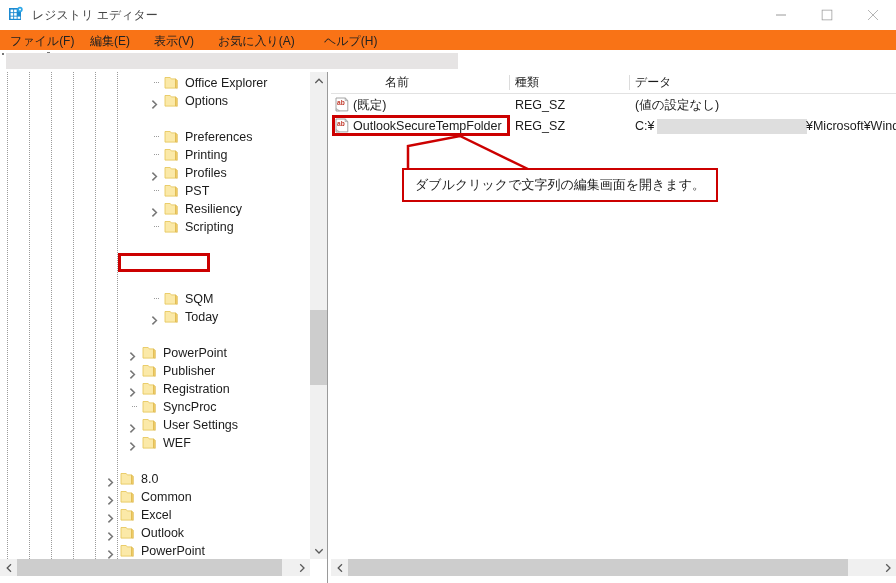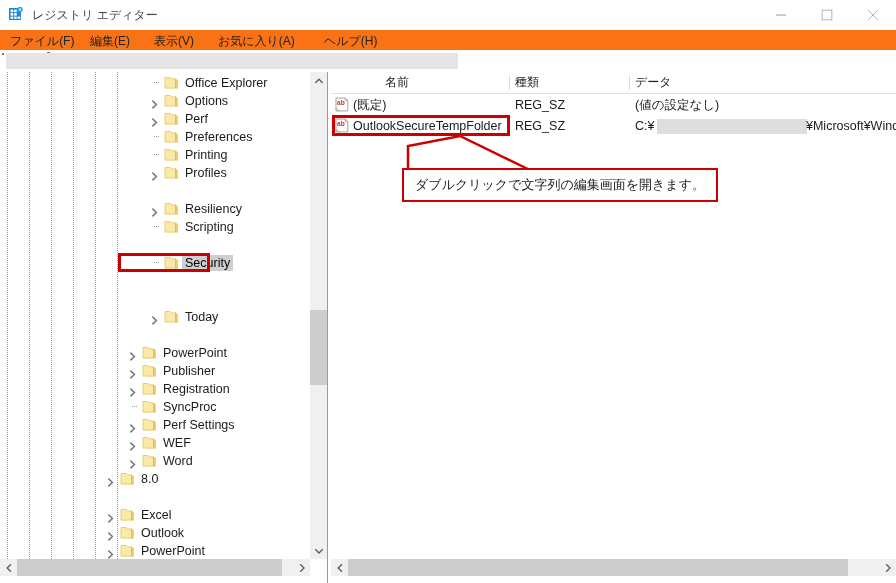--- a/index.html
+++ b/index.html
@@ -260,30 +260,20 @@
         <div class="tree-row" style="top: 20px;">
           <div class="tw-expander" style="left: 91px;"><svg width="11" height="11" viewBox="0 0 11 11">
               <polyline points="3.4,1.6 7.4,5.5 3.4,9.4" fill="none" stroke="#767676" stroke-width="1.5"></polyline>
             </svg></div>
           <div class="tw-folder" style="left: 106px;"><svg width="16" height="14" viewBox="0 0 16 14">
               <path d="M1 1.5 h5.2 l1.1 1.4 h4.2 v9.2 h-10.5 z" fill="#fbe9a8" stroke="#e8c860" stroke-width="0.9"></path>
               <path d="M11.5 2.9 l1.8 1.4 v8.0 l-1.8 -0.2 z" fill="#f2cf6a" stroke="#dcb84f" stroke-width="0.7"></path>
             </svg></div>
           <div class="tw-label" style="left: 124px;">Options</div>
         </div>
-        <div class="tree-row" style="top: 38px;">
-          <div class="tw-expander" style="left: 91px;"><svg width="11" height="11" viewBox="0 0 11 11">
-              <polyline points="3.4,1.6 7.4,5.5 3.4,9.4" fill="none" stroke="#767676" stroke-width="1.5"></polyline>
-            </svg></div>
-          <div class="tw-folder" style="left: 106px;"><svg width="16" height="14" viewBox="0 0 16 14">
-              <path d="M1 1.5 h5.2 l1.1 1.4 h4.2 v9.2 h-10.5 z" fill="#fbe9a8" stroke="#e8c860" stroke-width="0.9"></path>
-              <path d="M11.5 2.9 l1.8 1.4 v8.0 l-1.8 -0.2 z" fill="#f2cf6a" stroke="#dcb84f" stroke-width="0.7"></path>
-            </svg></div>
-          <div class="tw-label" style="left: 124px;">Perf</div>
-        </div>
         <div class="tree-row" style="top: 56px;">
           <div class="tw-stub" style="left: 96px;"></div>
           <div class="tw-folder" style="left: 106px;"><svg width="16" height="14" viewBox="0 0 16 14">
               <path d="M1 1.5 h5.2 l1.1 1.4 h4.2 v9.2 h-10.5 z" fill="#fbe9a8" stroke="#e8c860" stroke-width="0.9"></path>
               <path d="M11.5 2.9 l1.8 1.4 v8.0 l-1.8 -0.2 z" fill="#f2cf6a" stroke="#dcb84f" stroke-width="0.7"></path>
             </svg></div>
           <div class="tw-label" style="left: 124px;">Preferences</div>
         </div>
         <div class="tree-row" style="top: 74px;">
           <div class="tw-stub" style="left: 96px;"></div>
@@ -296,45 +286,53 @@
         <div class="tree-row" style="top: 92px;">
           <div class="tw-expander" style="left: 91px;"><svg width="11" height="11" viewBox="0 0 11 11">
               <polyline points="3.4,1.6 7.4,5.5 3.4,9.4" fill="none" stroke="#767676" stroke-width="1.5"></polyline>
             </svg></div>
           <div class="tw-folder" style="left: 106px;"><svg width="16" height="14" viewBox="0 0 16 14">
               <path d="M1 1.5 h5.2 l1.1 1.4 h4.2 v9.2 h-10.5 z" fill="#fbe9a8" stroke="#e8c860" stroke-width="0.9"></path>
               <path d="M11.5 2.9 l1.8 1.4 v8.0 l-1.8 -0.2 z" fill="#f2cf6a" stroke="#dcb84f" stroke-width="0.7"></path>
             </svg></div>
           <div class="tw-label" style="left: 124px;">Profiles</div>
         </div>
+        <div class="tree-row" style="top: 110px;">
+          <div class="tw-stub" style="left: 96px;"></div>
+          <div class="tw-folder" style="left: 106px;"><svg width="16" height="14" viewBox="0 0 16 14">
+              <path d="M1 1.5 h5.2 l1.1 1.4 h4.2 v9.2 h-10.5 z" fill="#fbe9a8" stroke="#e8c860" stroke-width="0.9"></path>
+              <path d="M11.5 2.9 l1.8 1.4 v8.0 l-1.8 -0.2 z" fill="#f2cf6a" stroke="#dcb84f" stroke-width="0.7"></path>
+            </svg></div>
+          <div class="tw-label" style="left: 124px;">PST</div>
+        </div>
         <div class="tree-row" style="top: 128px;">
           <div class="tw-expander" style="left: 91px;"><svg width="11" height="11" viewBox="0 0 11 11">
               <polyline points="3.4,1.6 7.4,5.5 3.4,9.4" fill="none" stroke="#767676" stroke-width="1.5"></polyline>
             </svg></div>
           <div class="tw-folder" style="left: 106px;"><svg width="16" height="14" viewBox="0 0 16 14">
               <path d="M1 1.5 h5.2 l1.1 1.4 h4.2 v9.2 h-10.5 z" fill="#fbe9a8" stroke="#e8c860" stroke-width="0.9"></path>
               <path d="M11.5 2.9 l1.8 1.4 v8.0 l-1.8 -0.2 z" fill="#f2cf6a" stroke="#dcb84f" stroke-width="0.7"></path>
             </svg></div>
           <div class="tw-label" style="left: 124px;">Resiliency</div>
         </div>
         <div class="tree-row" style="top: 146px;">
           <div class="tw-stub" style="left: 96px;"></div>
           <div class="tw-folder" style="left: 106px;"><svg width="16" height="14" viewBox="0 0 16 14">
               <path d="M1 1.5 h5.2 l1.1 1.4 h4.2 v9.2 h-10.5 z" fill="#fbe9a8" stroke="#e8c860" stroke-width="0.9"></path>
               <path d="M11.5 2.9 l1.8 1.4 v8.0 l-1.8 -0.2 z" fill="#f2cf6a" stroke="#dcb84f" stroke-width="0.7"></path>
             </svg></div>
           <div class="tw-label" style="left: 124px;">Scripting</div>
         </div>
-        <div class="tree-row" style="top: 182px;">
+        <div class="tree-row" style="top: 218px;">
           <div class="tw-stub" style="left: 96px;"></div>
           <div class="tw-folder" style="left: 106px;"><svg width="16" height="14" viewBox="0 0 16 14">
               <path d="M1 1.5 h5.2 l1.1 1.4 h4.2 v9.2 h-10.5 z" fill="#fbe9a8" stroke="#e8c860" stroke-width="0.9"></path>
               <path d="M11.5 2.9 l1.8 1.4 v8.0 l-1.8 -0.2 z" fill="#f2cf6a" stroke="#dcb84f" stroke-width="0.7"></path>
             </svg></div>
-          <div class="tw-label selected" style="left: 124px;">Security</div>
+          <div class="tw-label" style="left: 124px;">SQM</div>
         </div>
         <div class="tree-row" style="top: 236px;">
           <div class="tw-expander" style="left: 91px;"><svg width="11" height="11" viewBox="0 0 11 11">
               <polyline points="3.4,1.6 7.4,5.5 3.4,9.4" fill="none" stroke="#767676" stroke-width="1.5"></polyline>
             </svg></div>
           <div class="tw-folder" style="left: 106px;"><svg width="16" height="14" viewBox="0 0 16 14">
               <path d="M1 1.5 h5.2 l1.1 1.4 h4.2 v9.2 h-10.5 z" fill="#fbe9a8" stroke="#e8c860" stroke-width="0.9"></path>
               <path d="M11.5 2.9 l1.8 1.4 v8.0 l-1.8 -0.2 z" fill="#f2cf6a" stroke="#dcb84f" stroke-width="0.7"></path>
             </svg></div>
           <div class="tw-label" style="left: 124px;">Today</div>
@@ -378,51 +376,51 @@
           <div class="tw-label" style="left: 102px;">SyncProc</div>
         </div>
         <div class="tree-row" style="top: 344px;">
           <div class="tw-expander" style="left: 69px;"><svg width="11" height="11" viewBox="0 0 11 11">
               <polyline points="3.4,1.6 7.4,5.5 3.4,9.4" fill="none" stroke="#767676" stroke-width="1.5"></polyline>
             </svg></div>
           <div class="tw-folder" style="left: 84px;"><svg width="16" height="14" viewBox="0 0 16 14">
               <path d="M1 1.5 h5.2 l1.1 1.4 h4.2 v9.2 h-10.5 z" fill="#fbe9a8" stroke="#e8c860" stroke-width="0.9"></path>
               <path d="M11.5 2.9 l1.8 1.4 v8.0 l-1.8 -0.2 z" fill="#f2cf6a" stroke="#dcb84f" stroke-width="0.7"></path>
             </svg></div>
-          <div class="tw-label" style="left: 102px;">Perf Settings</div>
+          <div class="tw-label" style="left: 102px;">User Settings</div>
         </div>
         <div class="tree-row" style="top: 362px;">
           <div class="tw-expander" style="left: 69px;"><svg width="11" height="11" viewBox="0 0 11 11">
               <polyline points="3.4,1.6 7.4,5.5 3.4,9.4" fill="none" stroke="#767676" stroke-width="1.5"></polyline>
             </svg></div>
           <div class="tw-folder" style="left: 84px;"><svg width="16" height="14" viewBox="0 0 16 14">
               <path d="M1 1.5 h5.2 l1.1 1.4 h4.2 v9.2 h-10.5 z" fill="#fbe9a8" stroke="#e8c860" stroke-width="0.9"></path>
               <path d="M11.5 2.9 l1.8 1.4 v8.0 l-1.8 -0.2 z" fill="#f2cf6a" stroke="#dcb84f" stroke-width="0.7"></path>
             </svg></div>
           <div class="tw-label" style="left: 102px;">WEF</div>
         </div>
-        <div class="tree-row" style="top: 380px;">
-          <div class="tw-expander" style="left: 69px;"><svg width="11" height="11" viewBox="0 0 11 11">
-              <polyline points="3.4,1.6 7.4,5.5 3.4,9.4" fill="none" stroke="#767676" stroke-width="1.5"></polyline>
-            </svg></div>
-          <div class="tw-folder" style="left: 84px;"><svg width="16" height="14" viewBox="0 0 16 14">
-              <path d="M1 1.5 h5.2 l1.1 1.4 h4.2 v9.2 h-10.5 z" fill="#fbe9a8" stroke="#e8c860" stroke-width="0.9"></path>
-              <path d="M11.5 2.9 l1.8 1.4 v8.0 l-1.8 -0.2 z" fill="#f2cf6a" stroke="#dcb84f" stroke-width="0.7"></path>
-            </svg></div>
-          <div class="tw-label" style="left: 102px;">Word</div>
-        </div>
         <div class="tree-row" style="top: 398px;">
           <div class="tw-expander" style="left: 47px;"><svg width="11" height="11" viewBox="0 0 11 11">
               <polyline points="3.4,1.6 7.4,5.5 3.4,9.4" fill="none" stroke="#767676" stroke-width="1.5"></polyline>
             </svg></div>
           <div class="tw-folder" style="left: 62px;"><svg width="16" height="14" viewBox="0 0 16 14">
               <path d="M1 1.5 h5.2 l1.1 1.4 h4.2 v9.2 h-10.5 z" fill="#fbe9a8" stroke="#e8c860" stroke-width="0.9"></path>
               <path d="M11.5 2.9 l1.8 1.4 v8.0 l-1.8 -0.2 z" fill="#f2cf6a" stroke="#dcb84f" stroke-width="0.7"></path>
             </svg></div>
           <div class="tw-label" style="left: 80px;">8.0</div>
+        </div>
+        <div class="tree-row" style="top: 416px;">
+          <div class="tw-expander" style="left: 47px;"><svg width="11" height="11" viewBox="0 0 11 11">
+              <polyline points="3.4,1.6 7.4,5.5 3.4,9.4" fill="none" stroke="#767676" stroke-width="1.5"></polyline>
+            </svg></div>
+          <div class="tw-folder" style="left: 62px;"><svg width="16" height="14" viewBox="0 0 16 14">
+              <path d="M1 1.5 h5.2 l1.1 1.4 h4.2 v9.2 h-10.5 z" fill="#fbe9a8" stroke="#e8c860" stroke-width="0.9"></path>
+              <path d="M11.5 2.9 l1.8 1.4 v8.0 l-1.8 -0.2 z" fill="#f2cf6a" stroke="#dcb84f" stroke-width="0.7"></path>
+            </svg></div>
+          <div class="tw-label" style="left: 80px;">Common</div>
         </div>
         <div class="tree-row" style="top: 434px;">
           <div class="tw-expander" style="left: 47px;"><svg width="11" height="11" viewBox="0 0 11 11">
               <polyline points="3.4,1.6 7.4,5.5 3.4,9.4" fill="none" stroke="#767676" stroke-width="1.5"></polyline>
             </svg></div>
           <div class="tw-folder" style="left: 62px;"><svg width="16" height="14" viewBox="0 0 16 14">
               <path d="M1 1.5 h5.2 l1.1 1.4 h4.2 v9.2 h-10.5 z" fill="#fbe9a8" stroke="#e8c860" stroke-width="0.9"></path>
               <path d="M11.5 2.9 l1.8 1.4 v8.0 l-1.8 -0.2 z" fill="#f2cf6a" stroke="#dcb84f" stroke-width="0.7"></path>
             </svg></div>
           <div class="tw-label" style="left: 80px;">Excel</div>

